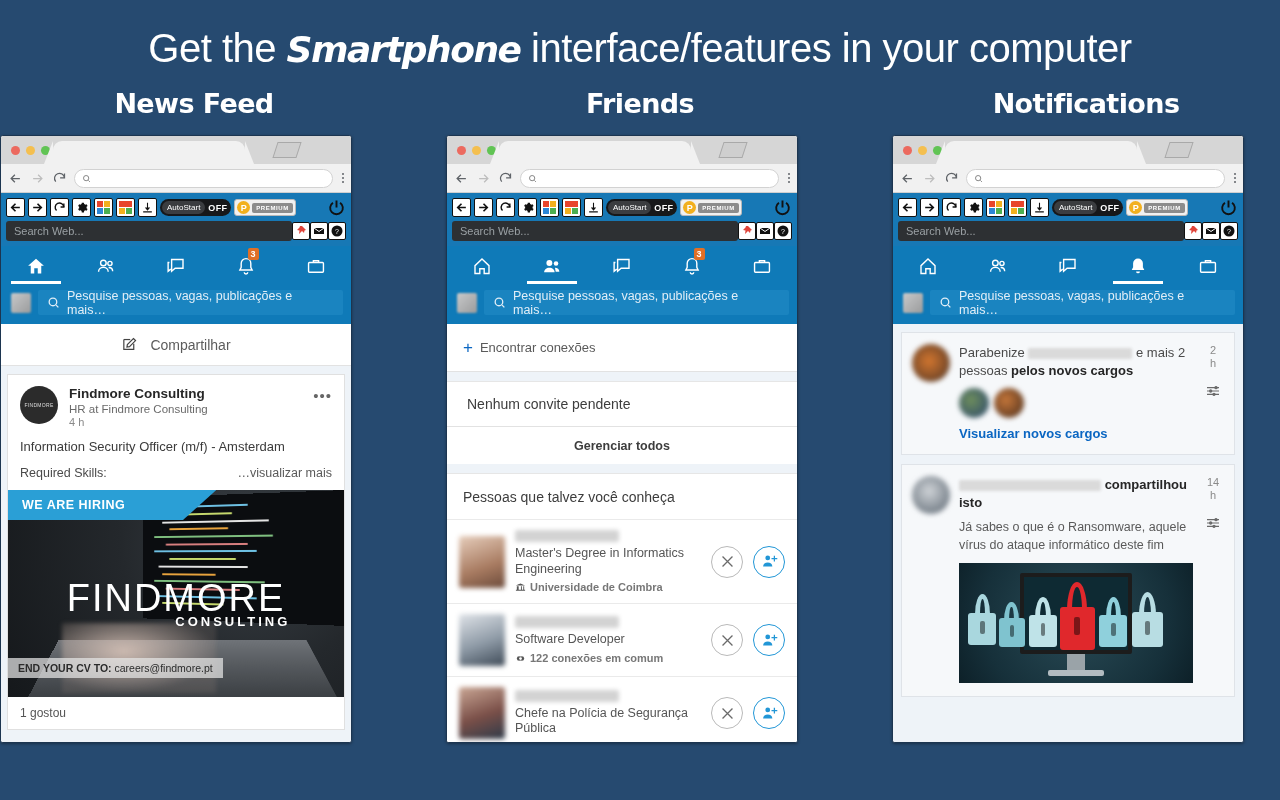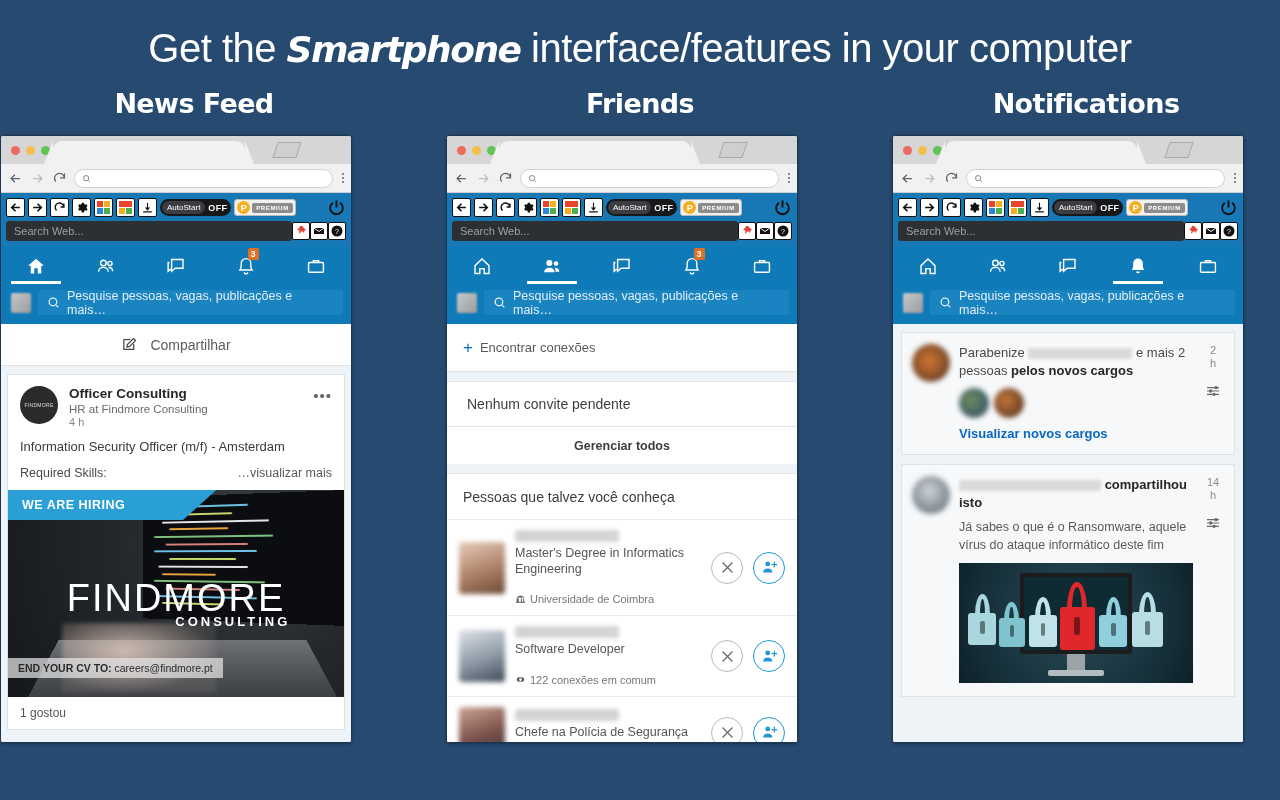--- a/index.html
+++ b/index.html
@@ -364,21 +364,21 @@
   .conn-right .plus { color: #0a66c2; font-size: 17px; font-weight: 400; }
   .spacer { height: 9px; background: #eef3f8; }
   .pending { background: #ffffff; height: 46px; display: flex; align-items: center; padding: 0 20px; font-size: 14px; color: #3d3d3d; border-top:1px solid #e6e6e6; border-bottom: 1px solid #e2e2e2; }
   .manage { background: #ffffff; height: 37px; display: flex; align-items: center; justify-content: center; font-size: 12.5px; font-weight: 700; color: #3d3d3d; }
   .pymk-head { background: #ffffff; height: 46px; display: flex; align-items: center; padding: 0 16px; font-size: 14px; color: #3d3d3d; border-top: 1px solid #e6e6e6;}
   .pymk { background: #ffffff; display: flex; align-items: center; padding: 10px 12px; border-top: 1px solid #eaeaea; gap: 10px; }
   .pymk-ava { width: 46px; height: 52px; border-radius: 3px; flex: 0 0 auto; filter: blur(2.4px); }
   .pymk-info { flex: 1; min-width: 0; }
   .name-blur { height: 12px; width: 104px; background: #d3d3d3; border-radius: 2px; filter: blur(2.2px); margin-bottom: 4px; }
   .pymk-title { font-size: 12.5px; color: #555; line-height: 1.25; }
-  .pymk-extra { font-size: 11px; color: #777; display: flex; align-items: center; gap: 4px; margin-top: 16px; }
+  .pymk-extra { font-size: 11px; color: #777; display: flex; align-items: center; gap: 4px; margin-top: 4px; font-weight: bold; }
   .pymk-extra svg { width: 11px; height: 11px; color: #555; flex: 0 0 auto; }
   .circ-btn {
     width: 32px; height: 32px; border-radius: 50%;
     border: 1.5px solid #b9b9b9;
     display: flex; align-items: center; justify-content: center;
     flex: 0 0 auto;
     color: #6a6a6a;
   }
   .circ-btn.blue { border-color: #2196d6; color: #2196d6; }
   .circ-btn svg { width: 17px; height: 17px; }
@@ -618,21 +618,21 @@
               </svg>
             <span>Compartilhar</span>
           </div>
 
           <div class="card">
             <div class="post-head">
               <div class="post-ava">
                   <span>FINDMORE</span>
                 </div>
               <div class="post-meta">
-                <div class="post-name">Officer Consulting</div>
+                <div class="post-name">Findmore Consulting</div>
                 <div class="post-sub">HR at Findmore Consulting</div>
                 <div class="post-time">4 h</div>
               </div>
               <div class="post-more">•••</div>
             </div>
             <div class="post-title">Information Security Officer (m/f) - Amsterdam</div>
             <div class="post-skills">
               <span>Required Skills:</span>
               <span class="more">…visualizar mais</span>
             </div>

